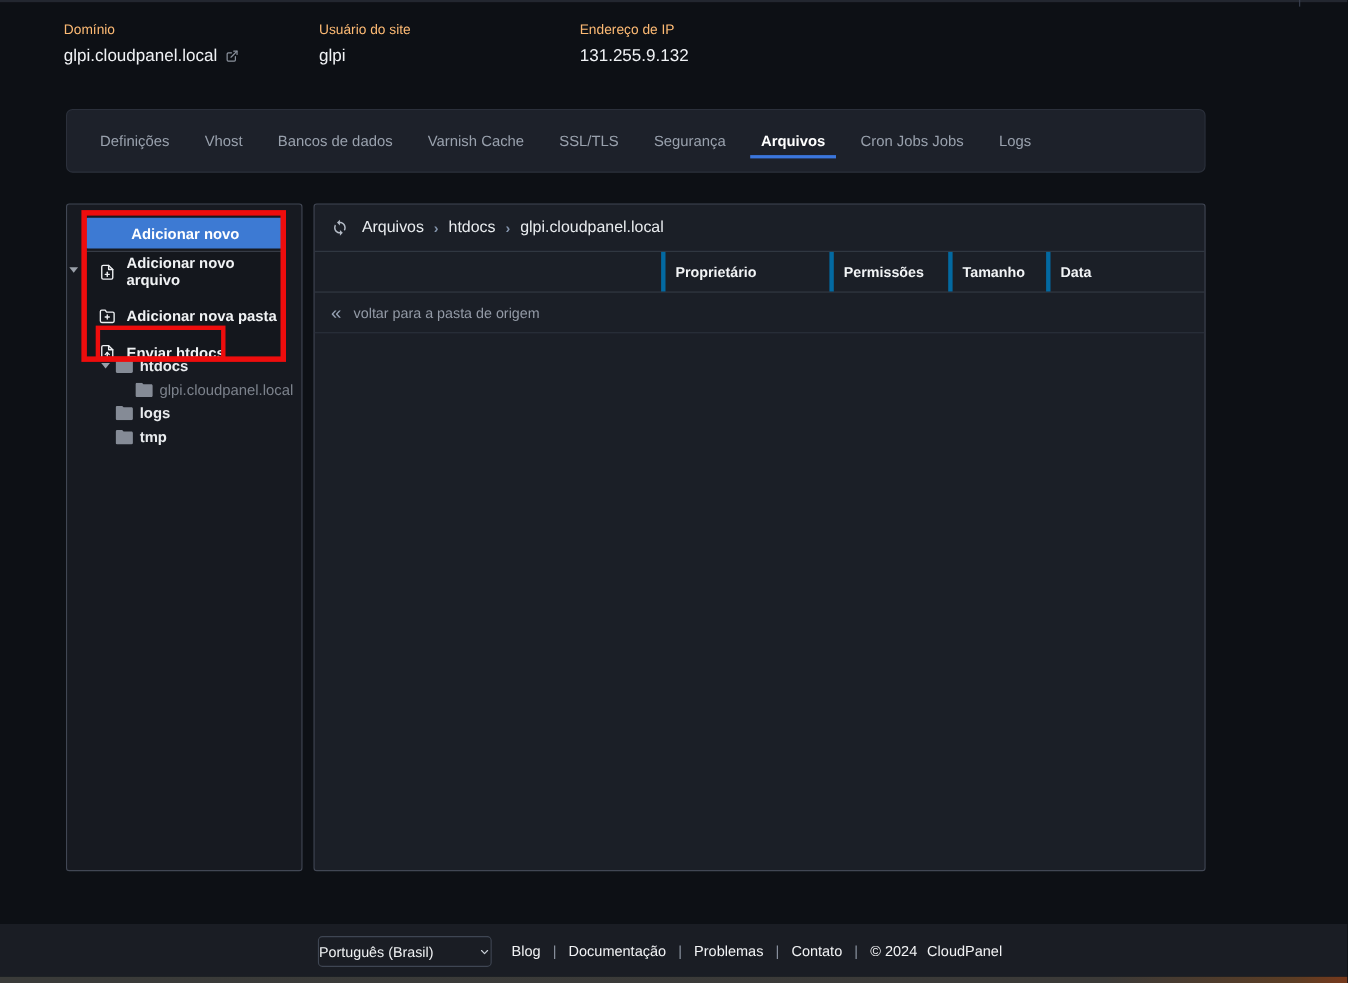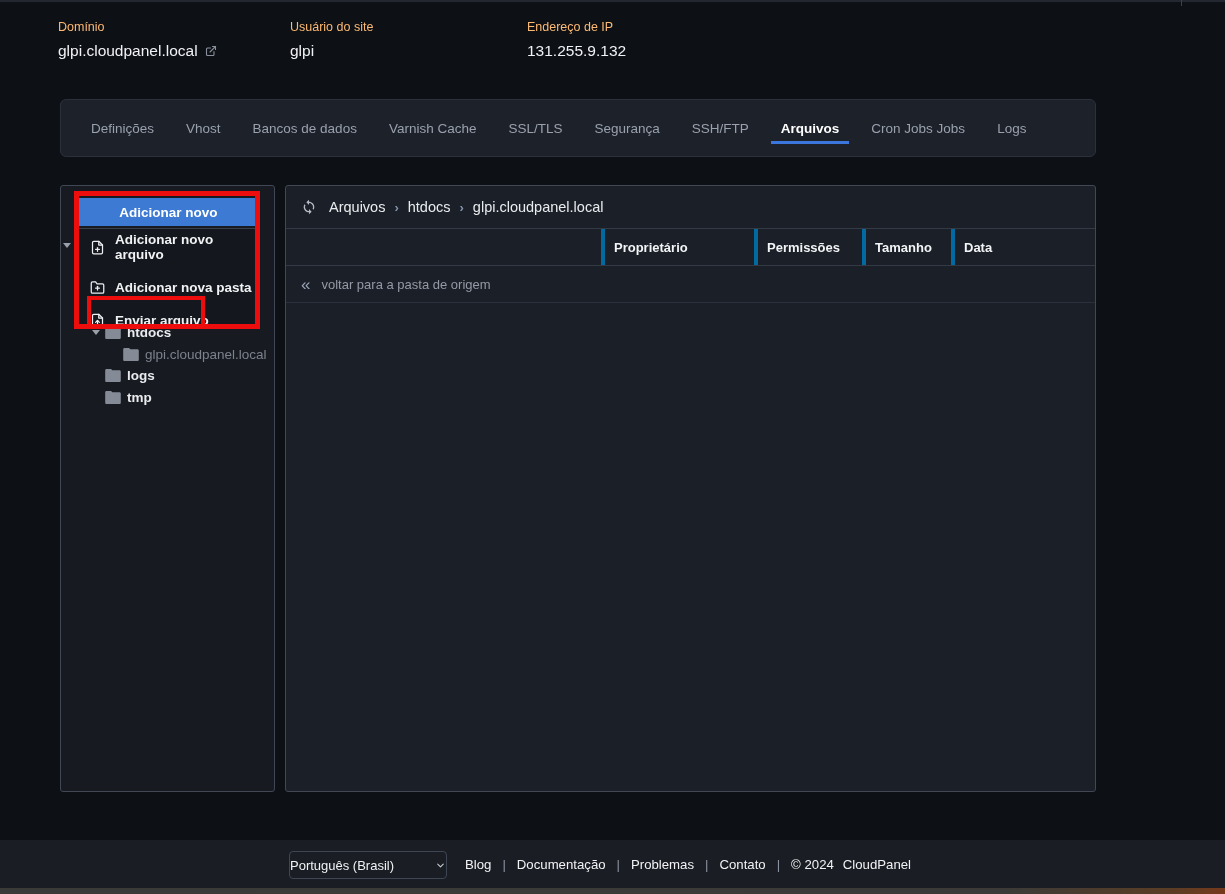--- a/index.html
+++ b/index.html
@@ -168,21 +168,20 @@
     </div>
 </div>
 
 <div class="abs tabs-card">
   <div class="tab">Definições</div>
   <div class="tab">Vhost</div>
   <div class="tab">Bancos de dados</div>
   <div class="tab">Varnish Cache</div>
   <div class="tab">SSL/TLS</div>
   <div class="tab">Segurança</div>
-  <div class="tab">SSH/FTP</div>
   <div class="tab active">Arquivos</div>
   <div class="tab">Cron Jobs Jobs</div>
   <div class="tab">Logs</div>
 </div>
 
 <div class="abs sidebar">
   <div class="add-btn">Adicionar novo</div>
 
   <div class="dropdown">
     <div class="menu-item">
@@ -202,21 +201,21 @@
       </svg>
       <span>Adicionar nova pasta</span>
     </div>
     <div class="menu-item">
       <svg width="15" height="15" viewBox="0 0 24 24" fill="none" stroke="#eef0f3" stroke-width="2" stroke-linecap="round" stroke-linejoin="round">
         <path d="M14 2H6a2 2 0 0 0-2 2v16a2 2 0 0 0 2 2h12a2 2 0 0 0 2-2V8z"></path>
           <polyline points="14 2 14 8 20 8"></polyline>
           <line x1="12" y1="18" x2="12" y2="12"></line>
           <polyline points="9 15 12 12 15 15"></polyline>
       </svg>
-      <span>Enviar arquivo</span>
+      <span>Enviar htdocs</span>
     </div>
   </div>
 
   <div class="abs root-caret caret-down"></div>
 
   <div class="tree-row" style="top:136px;">
     <span class="caret-slot">
         <span class="caret-down"></span>
       </span>
     <svg width="16" height="13" viewBox="0 0 24 20">

